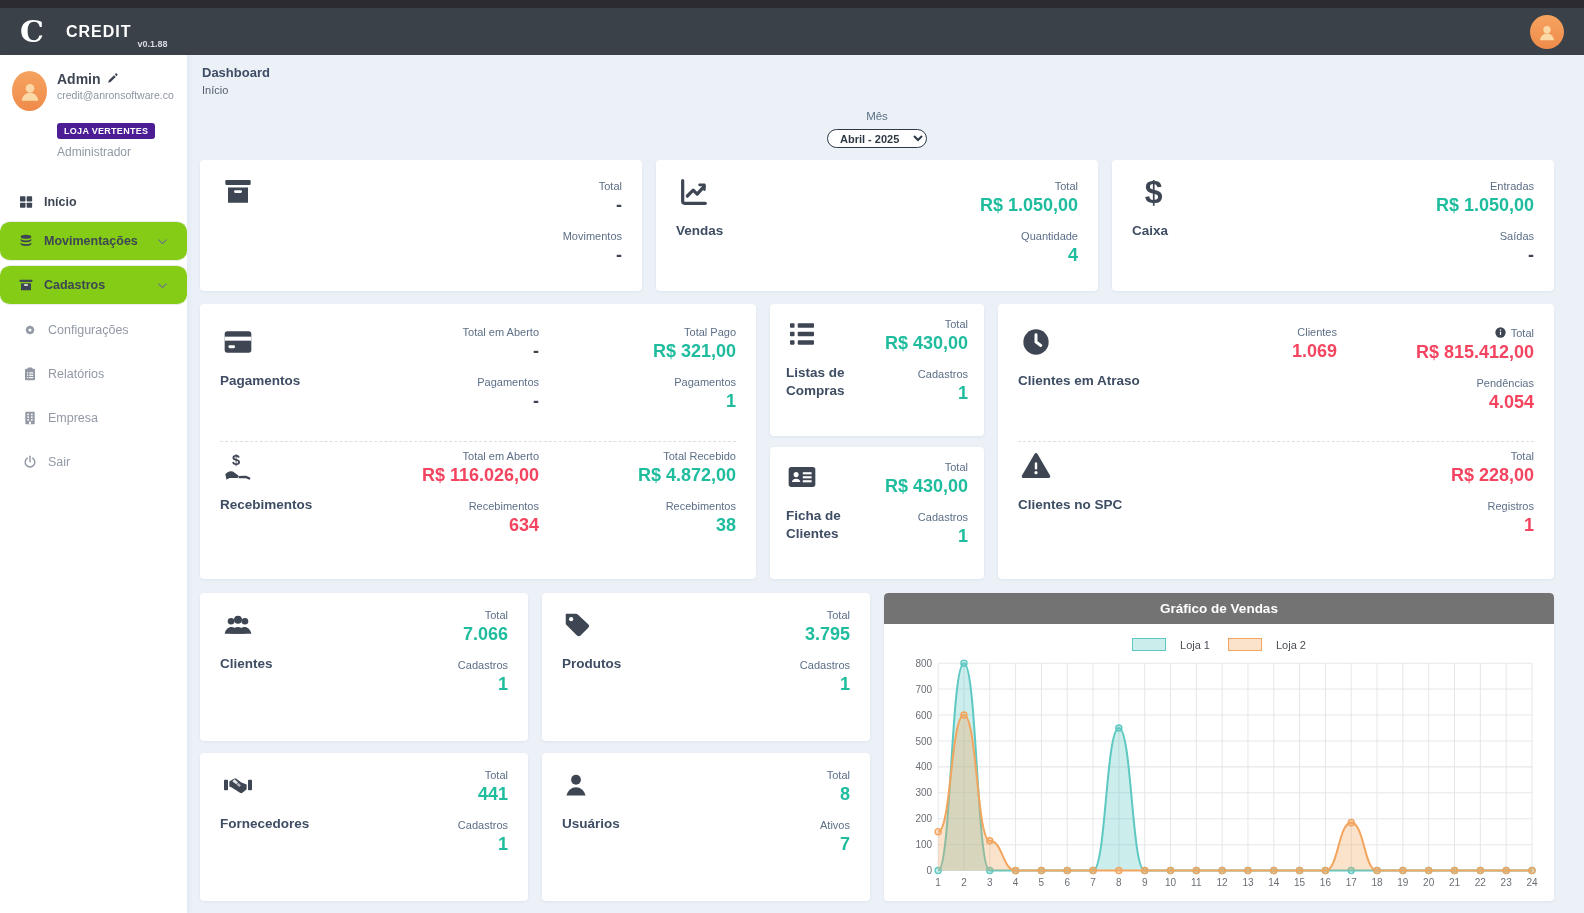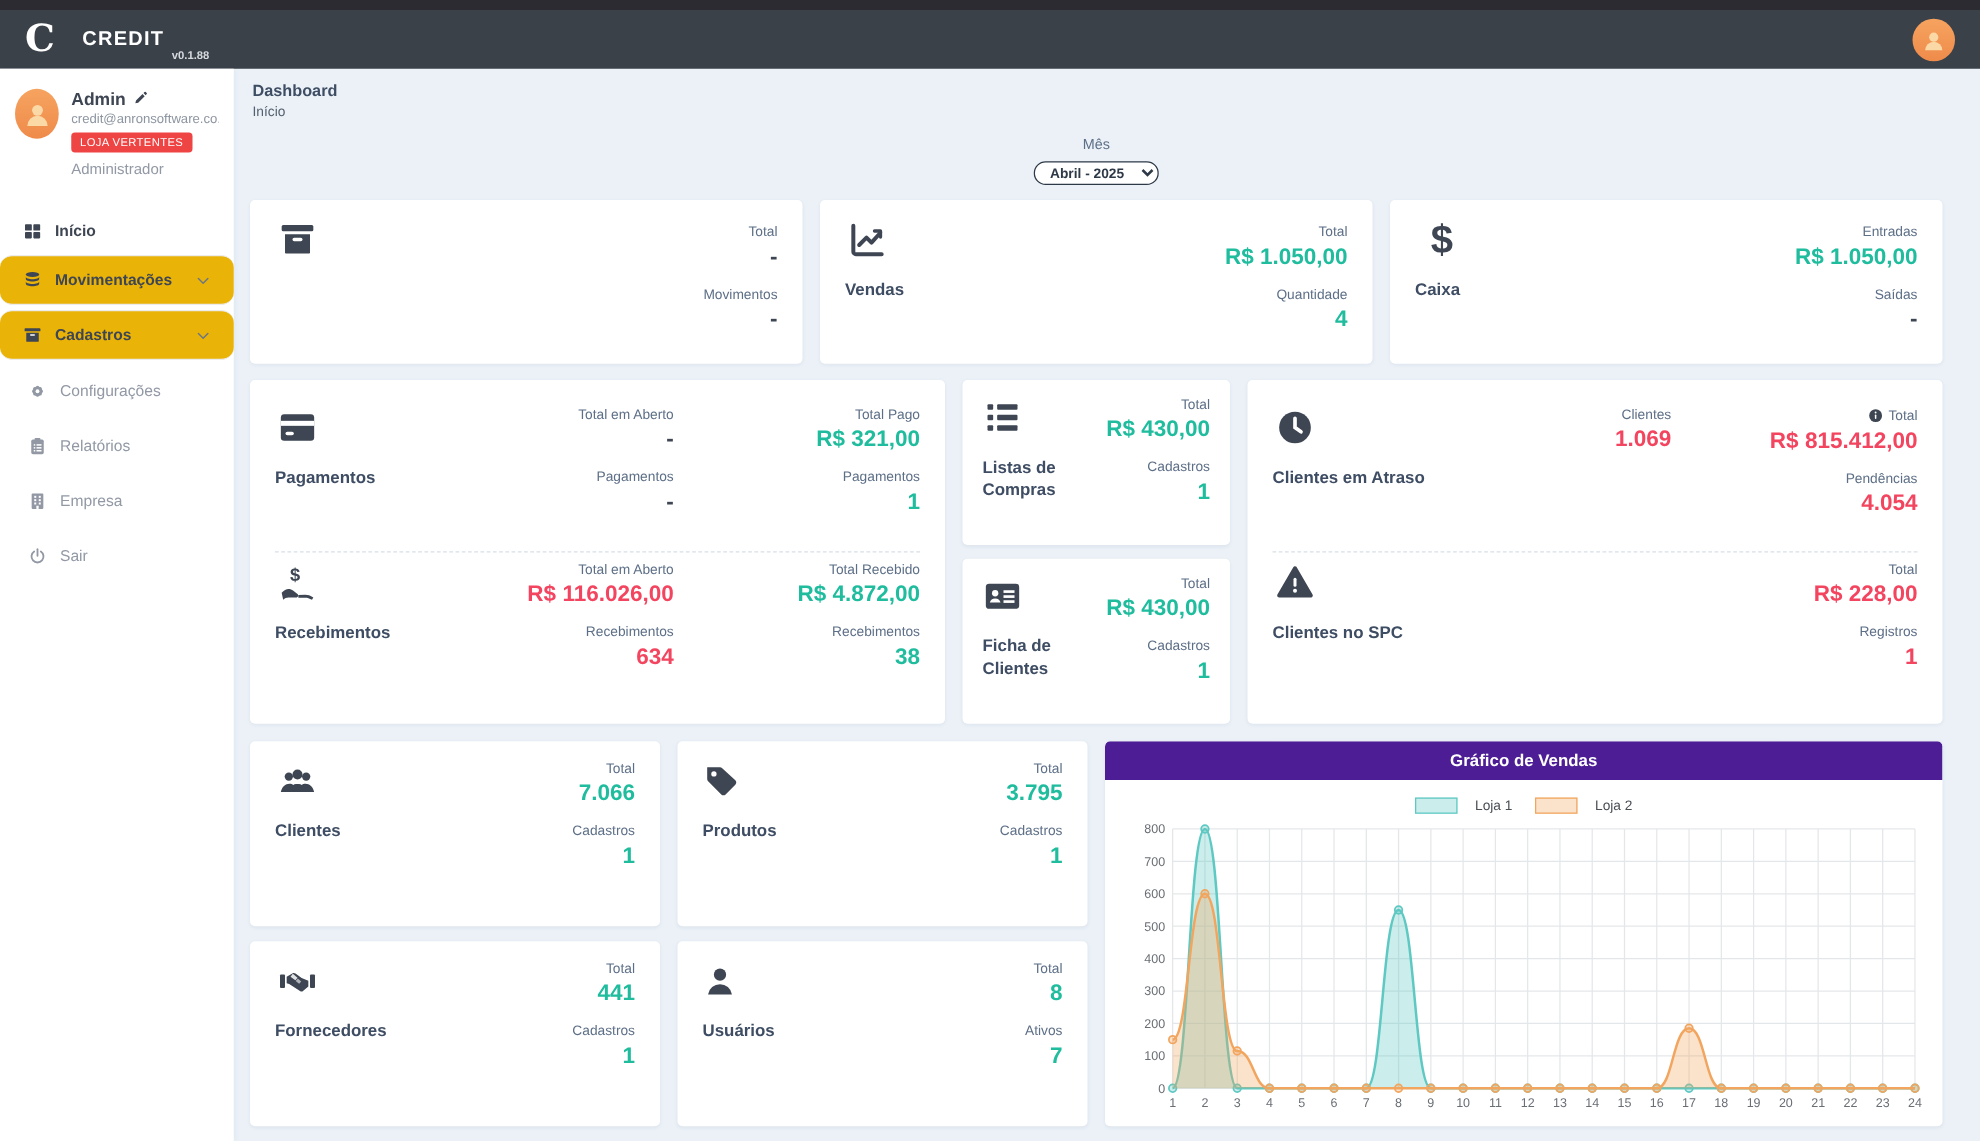--- a/index.html
+++ b/index.html
@@ -19,25 +19,25 @@
   .shell { display:flex; height:858px; }
   .sidebar { width:187px; background:#fff; box-shadow:2px 0 4px rgba(60,80,110,.05); flex:0 0 187px; }
   .main { flex:1; padding:10px 30px 0 13px; overflow:hidden; }
 
   
   .profile { padding:16px 12px 10px 12px; display:flex; }
   .profile .avatar { width:40px; height:40px; }
   .profile-info { margin-left:10px; width:118px; }
   .profile-name { font-size:14px; font-weight:700; color:#3e4653; display:flex; align-items:center; gap:5px; }
   .profile-email { font-size:10.5px; color:#8d95a1; white-space:nowrap; overflow:hidden; margin-top:2px; }
-  .profile-badge { display:inline-block; background:#ef4444; color:#fff; font-size:9px; font-weight:400; padding:3px 7px; border-radius:3px; margin-top:5px; letter-spacing:.3px; }
+  .profile-badge { display:inline-block; background:#4c1d95; color:#fff; font-size:9px; font-weight:700; padding:3px 7px; border-radius:3px; margin-top:22px; letter-spacing:.3px; }
   .profile-role { font-size:12px; color:#9299a5; margin-top:6px; }
   .menu { margin-top:14px; }
   .menu-item { display:flex; align-items:center; gap:10px; padding:11px 18px; font-size:12.5px; cursor:pointer; color:#3e4653; font-weight:600; }
-  .menu-item.boxed { border-top:1px solid #ececec; border-bottom:1px solid #ececec; background:#eab308; margin-bottom:4px;border-radius:10px; }
+  .menu-item.boxed { border-top:1px solid #ececec; border-bottom:1px solid #ececec; background:#84cc16; margin-bottom:4px;border-radius:10px; }
   .menu-item.muted { color:#9299a5; font-weight:400; padding-left:22px; margin-top:6px; }
   .menu-item .chev { margin-left:auto; }
   .icon16 { width:16px; height:16px; flex:0 0 16px; }
   .icon14 { width:13px; height:13px; }
 
   
   .page-title { font-size:13px; font-weight:700; color:#3e4d63; margin-left:2px; }
   .breadcrumb { font-size:11px; color:#55606e; margin:4px 0 0 2px; }
   .month-row { display:flex; justify-content:flex-end; align-items:center; gap:7px; margin:14px 0 12px 0;flex-direction:column; }
   .month-label { font-size:11.5px; color:#5d6f87; }
@@ -72,21 +72,21 @@
   .minicard { height:132px; display:flex; padding:14px 16px; }
   .minicard .left { flex:1; }
 
   
   .row3 { display:grid; grid-template-columns:328px 328px 1fr; grid-template-rows:148px 148px; gap:12px 14px; }
   .countcard { display:flex; padding:16px 20px; }
   .countcard .left { flex:1; }
 
   
   .chartcard { grid-column:3; grid-row:1 / span 2; display:flex; flex-direction:column; overflow:hidden; }
-  .chart-header { background:#4c1d95; color:#fff; font-size:13.5px; font-weight:700; text-align:center; padding:8px 0; border-radius:4px 4px 0 0; }
+  .chart-header { background:#737373; color:#fff; font-size:13.5px; font-weight:700; text-align:center; padding:8px 0; border-radius:4px 4px 0 0; }
   .chart-body { flex:1; padding:10px 14px 6px 14px; display:flex; flex-direction:column; }
   .chart-legend { display:flex; justify-content:center; gap:18px; margin:4px 0 2px 0; }
   .legend-item { display:flex; align-items:center; gap:14px; font-size:11px; color:#4a4f55; }
   .legend-box { width:34px; height:13px; border:1.5px solid; }
   .chart-svg { width:100%; flex:1; }
   .grid-line { stroke:#e4e7ea; stroke-width:1; }
   .ytick, .xtick { font-size:10px; fill:#6a6f75; font-family:"Liberation Sans", sans-serif; }
   .ytick { text-anchor:end; }
   .xtick { text-anchor:middle; }
 </style>

